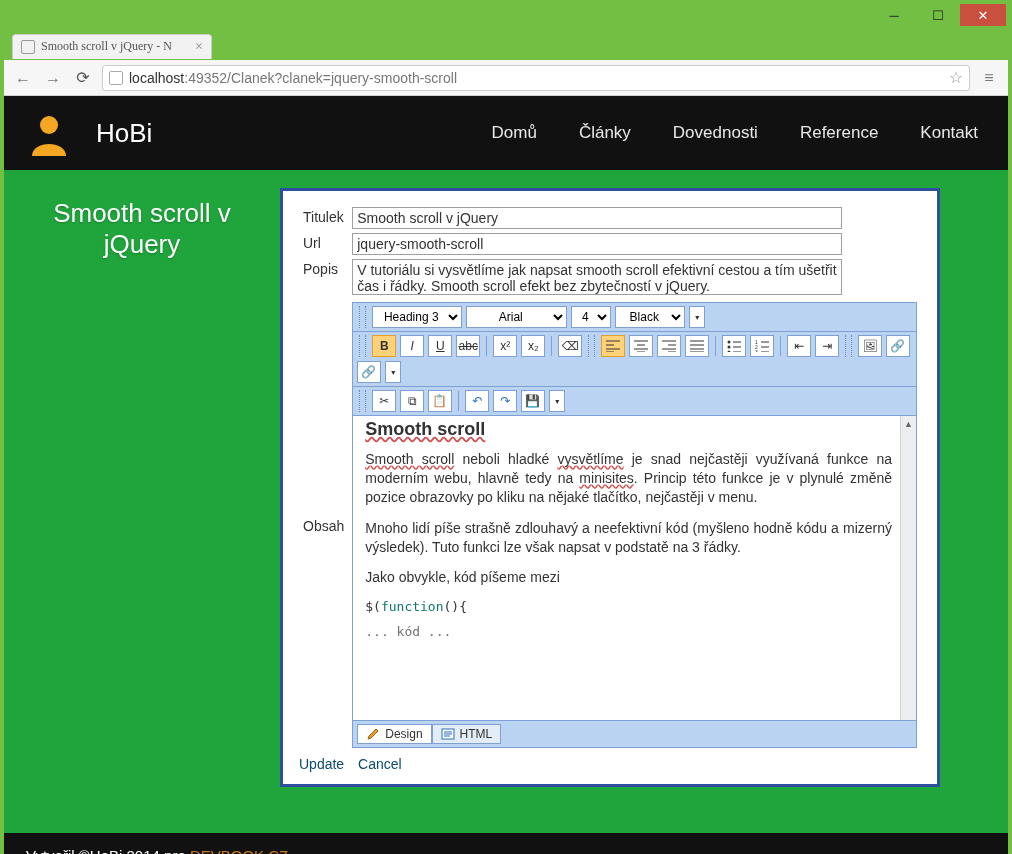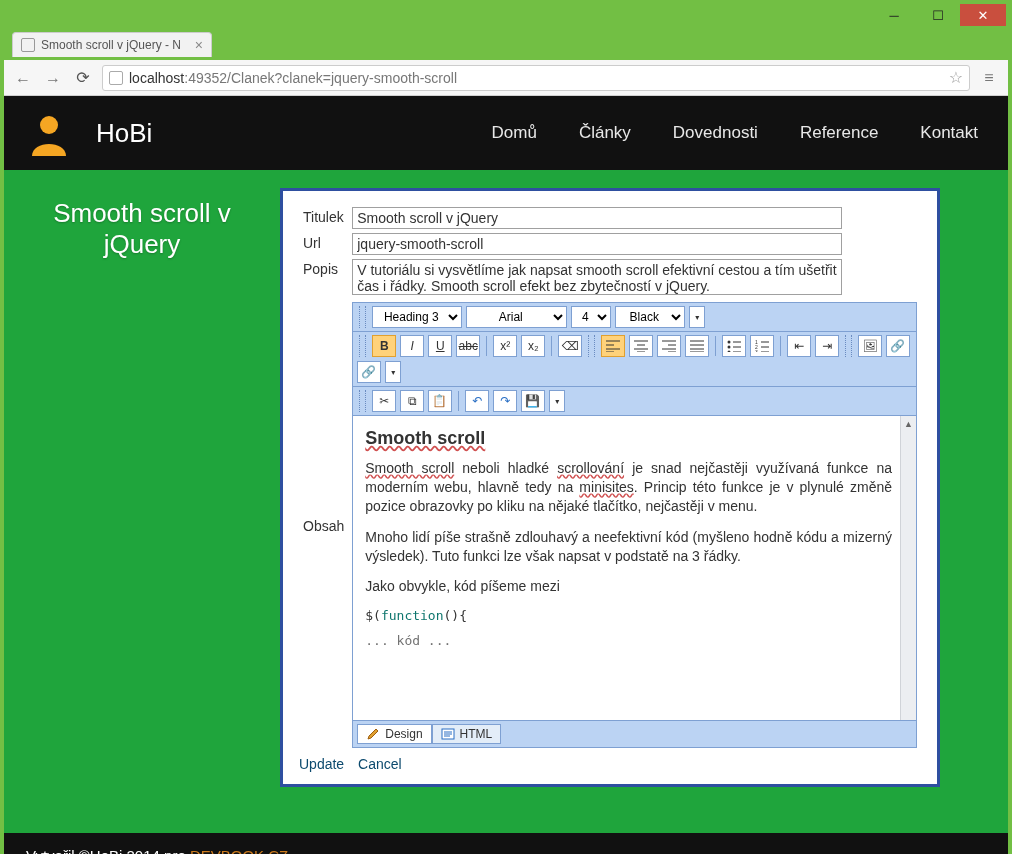--- a/index.html
+++ b/index.html
@@ -3,21 +3,21 @@
 <meta charset="utf-8">
 <style>
   * { box-sizing: border-box; margin: 0; padding: 0; }
   body { font-family: "Segoe UI", Tahoma, Arial, sans-serif; background: #72bf44; width: 1012px; height: 854px; overflow: hidden; }
   
   
   .win-chrome { background: #72bf44; padding: 4px; }
   .titlebar { height: 28px; display: flex; justify-content: flex-end; align-items: flex-start; gap: 0; padding-right: 2px; }
   .win-btn { width: 44px; height: 22px; display: flex; align-items: center; justify-content: center; font-size: 13px; color: #222; }
   .win-btn.close { background: #c94f3e; color: #fff; width: 46px; }
-  .tab-strip { height: 28px; display: flex; align-items: flex-start; padding-left: 8px; }
+  .tab-strip { height: 28px; display: flex; align-items: center; padding-left: 8px; font-family: Liberation Serif, serif; }
   .chrome-tab { background: #f2f2f2; border: 1px solid #ccc; border-bottom: none; border-radius: 4px 4px 0 0; padding: 4px 8px; font-size: 12px; display: flex; align-items: center; gap: 6px; width: 200px; overflow: hidden; white-space: nowrap; }
   .tab-fav { width: 14px; height: 14px; border: 1px solid #999; border-radius: 2px; flex-shrink: 0; }
   .tab-title { flex: 1; overflow: hidden; text-overflow: ellipsis; color: #555; }
   .tab-close { color: #888; font-size: 14px; flex-shrink: 0; }
   
   .addr-bar { background: #f6f6f6; border-bottom: 1px solid #d0d0d0; height: 36px; display: flex; align-items: center; padding: 0 8px; gap: 8px; }
   .nav-btn { width: 22px; height: 22px; display: flex; align-items: center; justify-content: center; color: #777; font-size: 16px; }
   .nav-btn.enabled { color: #555; }
   .addr-input-wrap { flex: 1; display: flex; align-items: center; border: 1px solid #ccc; border-radius: 3px; background: #fff; height: 26px; padding: 0 6px; gap: 6px; }
   .page-icon { width: 14px; height: 14px; border: 1px solid #aaa; border-radius: 2px; }
@@ -54,21 +54,21 @@
   .sel { border: 1px solid #7ea0d2; background: #fff; font-size: 12px; height: 22px; padding: 0 2px; text-align: center; }
   .drop-small { width: 16px; height: 22px; border: 1px solid #7ea0d2; background: #fff; display: flex; align-items: center; justify-content: center; font-size: 8px; color: #333; }
   .tbtn { width: 24px; height: 22px; border: 1px solid #7ea0d2; background: #fff; display: flex; align-items: center; justify-content: center; font-size: 12px; color: #333; font-family: Arial, sans-serif; }
   .tbtn.active { background: #ffd27a; border-color: #e0a030; }
   .tbtn svg { display: block; }
   .sep { width: 1px; height: 20px; background: #7ea0d2; margin: 0 2px; }
   
   .editor-body { position: relative; background: #fff; height: 304px; overflow: hidden; }
   .editor-scroll { position: absolute; right: 0; top: 0; bottom: 0; width: 16px; background: #eceef1; border-left: 1px solid #d0d3d8; }
   .scroll-arr { height: 16px; display: flex; align-items: center; justify-content: center; font-size: 9px; color: #666; }
-  .editor-content { padding: 12px 24px 12px 12px; font-size: 14px; color: #333; }
+  .editor-content { padding: 3px 24px 12px 12px; font-size: 14px; color: #333; }
   .editor-content h3 { font-family: Verdana, Arial, sans-serif; font-size: 18px; font-weight: bold; margin-bottom: 10px; text-decoration: underline wavy #d05050; text-decoration-skip-ink: none; }
   .editor-content p { margin-bottom: 12px; text-align: justify; line-height: 1.35; }
   .spell { text-decoration: underline wavy #d05050; text-decoration-skip-ink: none; }
   .code { font-family: Consolas, monospace; font-size: 13px; }
   .code .kw { color: #0f766e; }
   
   .editor-foot { background: #bbd3f3; border-top: 1px solid #7ea0d2; padding: 3px 4px; display: flex; }
   .mode-tab { border: 1px solid #7ea0d2; background: #fff; padding: 2px 8px; font-size: 12px; display: flex; align-items: center; gap: 5px; }
   .mode-tab.inactive { background: #e3edf8; }
   .mode-ico { width: 14px; height: 14px; }
@@ -239,21 +239,21 @@
                   <span class="tbtn" style="color:#2a6fc4">↶</span>
                   <span class="tbtn" style="color:#2a6fc4">↷</span>
                   <span class="tbtn" style="color:#2a6fc4">💾</span>
                   <span class="drop-small">▾</span>
                 </div>
 
                 <div class="editor-body">
                   <div class="editor-content">
                     <h3>Smooth scroll</h3>
                     <p>
-                      <span class="spell">Smooth scroll</span><span> neboli hladké </span><span class="spell">scrollování</span><span> je snad nejčastěji využívaná funkce na moderním webu, hlavně tedy na </span><span class="spell">minisites</span><span>. Princip této funkce je v plynulé změně pozice obrazovky po kliku na nějaké tlačítko, nejčastěji v menu.</span>
+                      <span class="spell">Smooth scroll</span><span> neboli hladké </span><span class="spell">vysvětlíme</span><span> je snad nejčastěji využívaná funkce na moderním webu, hlavně tedy na </span><span class="spell">minisites</span><span>. Princip této funkce je v plynulé změně pozice obrazovky po kliku na nějaké tlačítko, nejčastěji v menu.</span>
                     </p>
                     <p>Mnoho lidí píše strašně zdlouhavý a neefektivní kód (myšleno hodně kódu a mizerný výsledek). Tuto funkci lze však napsat v podstatě na 3 řádky.</p>
                     <p>Jako obvykle, kód píšeme mezi</p>
                     <div class="code">
                       <span>$(</span><span class="kw">function</span><span>(){</span>
                     </div>
                     <div class="code" style="margin-top:10px;color:#737373">  ... kód ...</div>
                   </div>
                   <div class="editor-scroll">
                     <div class="scroll-arr">▲</div>

